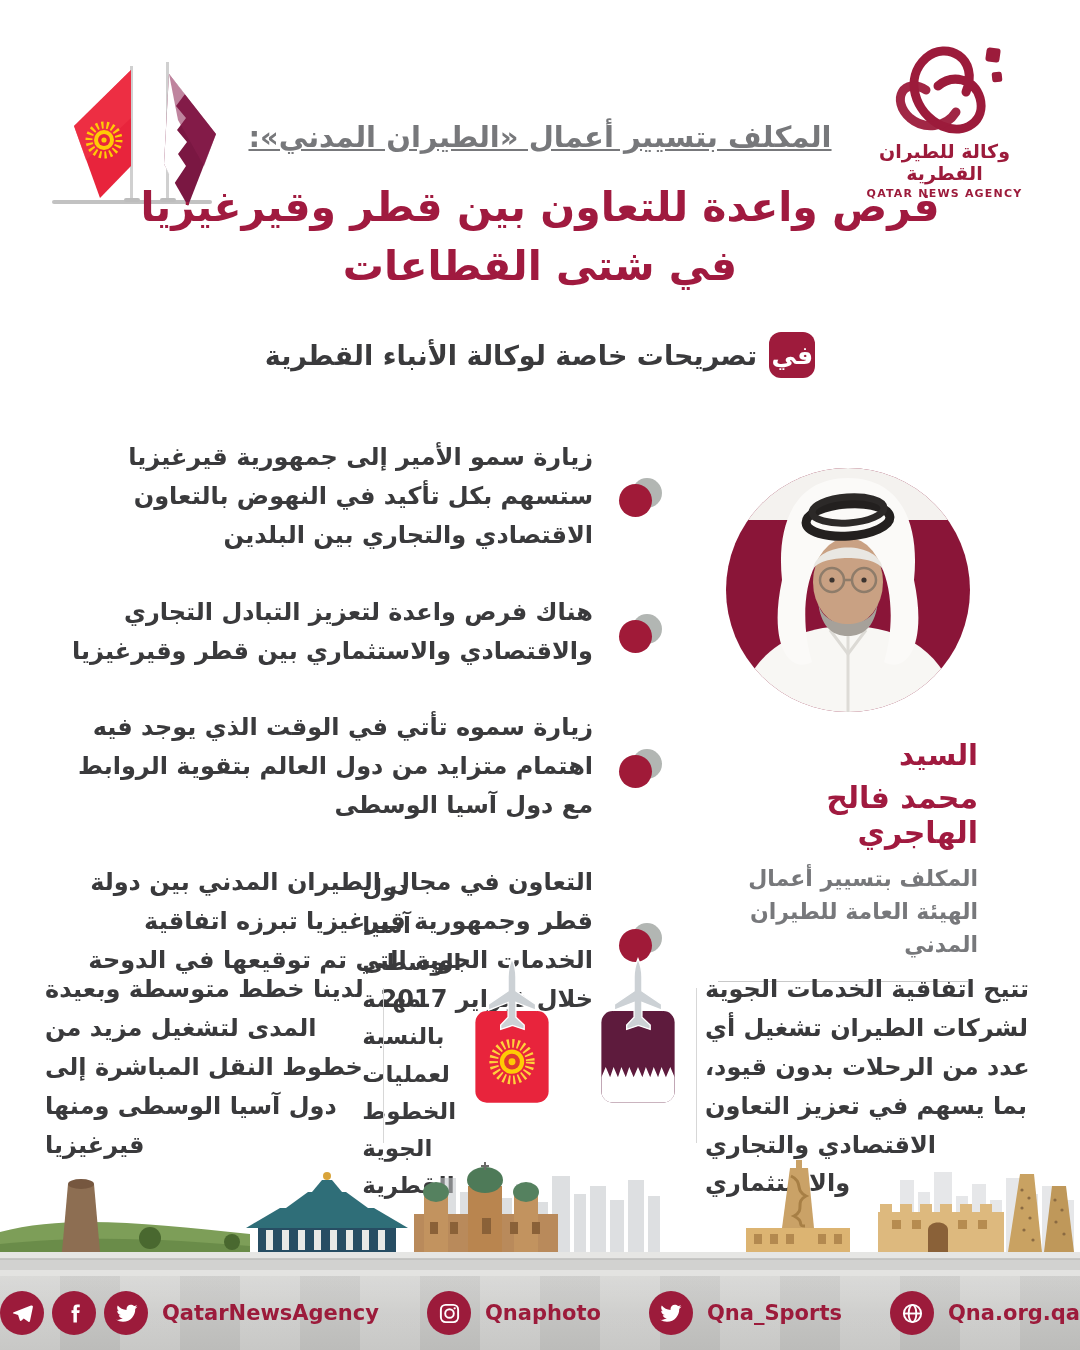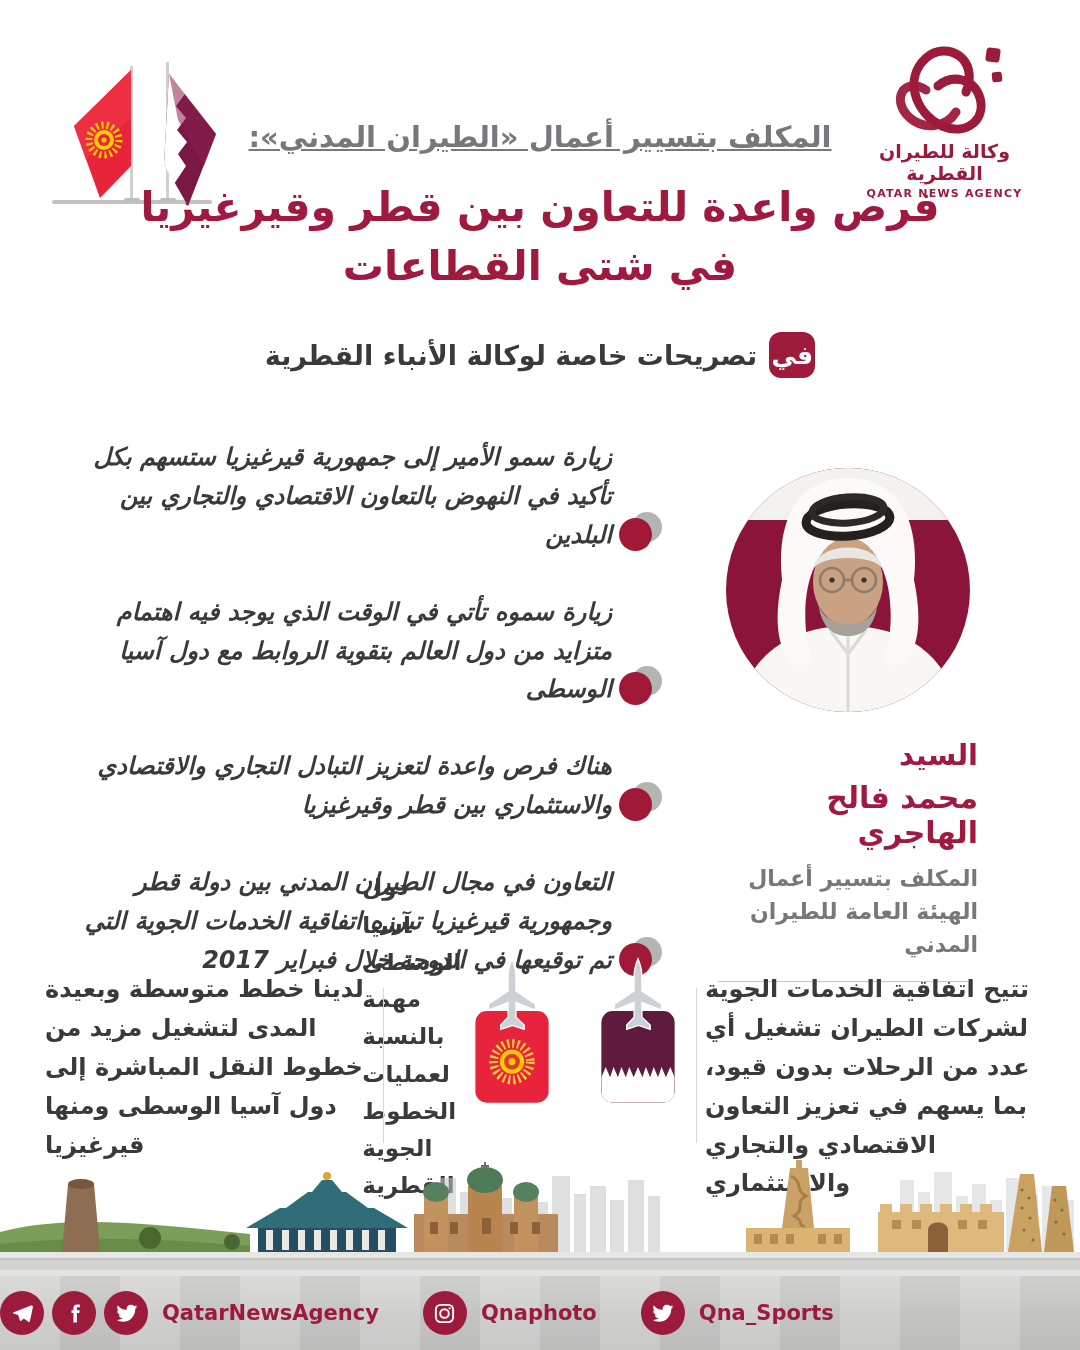--- a/index.html
+++ b/index.html
@@ -22,21 +22,21 @@
   .main-title { position:absolute; top:178px; left:0; width:1080px; text-align:center;
                 color:#a01a3f; font-size:41px; font-weight:bold; line-height:1.45; }
   .badge-row { position:absolute; top:332px; left:0; width:1080px; display:flex;
                justify-content:center; align-items:center; gap:12px; }
   .badge { width:46px; height:46px; background:#9e1b3c; color:#ffffff; border-radius:12px;
            display:flex; align-items:center; justify-content:center; font-size:25px; font-weight:bold; flex:0 0 auto; }
   .badge-text { color:#3a3a3c; font-size:27px; font-weight:bold; }
 
   
   .bullets { position:absolute; top:438px; left:58px; width:605px; }
-  .bullet-item { display:flex; align-items:flex-end; gap:5px; margin-bottom:38px;font-style:italic; }
+  .bullet-item { display:flex; align-items:center; gap:24px; margin-bottom:38px; }
   .dot { position:relative; width:46px; height:44px; flex:0 0 auto; margin-top:6px; }
   .dot-shadow { position:absolute; right:1px; top:1px; width:30px; height:30px; border-radius:50%;
                 background:#b2b6b3; }
   .dot-core { position:absolute; left:2px; bottom:4px; width:33px; height:33px; border-radius:50%;
               background:#a01a38; }
   .bullet-text { color:#3a3a3c; font-size:24px; font-weight:600; line-height:1.62; text-align:right; width:540px; }
 
   
   .person { position:absolute; left:708px; top:450px; width:270px; text-align:right; }
   .person-honorific { color:#a01a3f; font-size:29px; font-weight:bold; margin-top:14px; }
@@ -57,21 +57,21 @@
 
   
   .cityscape { position:absolute; left:0; top:1156px; width:1080px; height:114px; }
 
   
   .footer { position:absolute; left:0; top:1270px; width:1080px; height:80px;
             background:linear-gradient(180deg,#d6d6d4 0%, #c9c9c7 55%, #c2c2c0 100%);
             border-top:6px solid #e3e3e1; }
   .footer:before { content:""; position:absolute; inset:0;
             background:repeating-linear-gradient(90deg, rgba(255,255,255,.10) 0 60px, rgba(0,0,0,.03) 60px 120px); }
-  .social-row { position:relative; height:100%; display:flex; align-items:center; justify-content:flex-start; gap:44px; direction:ltr; }
+  .social-row { position:relative; height:100%; display:flex; align-items:center; justify-content:space-between; gap:44px; direction:ltr; }
   .social-group { display:flex; align-items:center; gap:8px; }
   .sicon { width:44px; height:44px; border-radius:50%; background:#9c1b3b;
            display:flex; align-items:center; justify-content:center; flex:0 0 auto; }
   .sicon svg { width:23px; height:23px; }
   .slabel { color:#9c1b3b; font-size:21px; font-weight:bold; margin-left:6px; }
 </style>
 </head>
 <body>
 
 <div class="page">
@@ -133,28 +133,28 @@
           <i class="dot-shadow"></i>
           <i class="dot-core"></i>
         </span>
       <p class="bullet-text">زيارة سمو الأمير إلى جمهورية قيرغيزيا ستسهم بكل تأكيد في النهوض بالتعاون الاقتصادي والتجاري بين البلدين</p>
     </div>
     <div class="bullet-item">
       <span class="dot">
           <i class="dot-shadow"></i>
           <i class="dot-core"></i>
         </span>
-      <p class="bullet-text">زيارة سموه تأتي في الوقت الذي يوجد فيه اهتمام متزايد من دول العالم بتقوية الروابط مع دول آسيا الوسطى</p>
+      <p class="bullet-text">هناك فرص واعدة لتعزيز التبادل التجاري والاقتصادي والاستثماري بين قطر وقيرغيزيا</p>
     </div>
     <div class="bullet-item">
       <span class="dot">
           <i class="dot-shadow"></i>
           <i class="dot-core"></i>
         </span>
-      <p class="bullet-text">هناك فرص واعدة لتعزيز التبادل التجاري والاقتصادي والاستثماري بين قطر وقيرغيزيا</p>
+      <p class="bullet-text">زيارة سموه تأتي في الوقت الذي يوجد فيه اهتمام متزايد من دول العالم بتقوية الروابط مع دول آسيا الوسطى</p>
     </div>
     <div class="bullet-item">
       <span class="dot">
           <i class="dot-shadow"></i>
           <i class="dot-core"></i>
         </span>
       <p class="bullet-text">التعاون في مجال الطيران المدني بين دولة قطر وجمهورية قيرغيزيا تبرزه اتفاقية الخدمات الجوية التي تم توقيعها في الدوحة خلال فبراير 2017</p>
     </div>
   </div>
 
@@ -409,16 +409,26 @@
         <span class="slabel">Qnaphoto</span>
       </div>
       <div class="social-group">
         <span class="sicon">
           <svg viewBox="0 0 24 24">
               <path fill="#fff" d="M23.4 4.8c-.8.4-1.7.6-2.6.8.9-.6 1.6-1.4 2-2.5-.9.5-1.9.9-2.9 1.1-.9-.9-2.1-1.4-3.4-1.4-2.5 0-4.5 2-4.5 4.5 0 .4 0 .7.1 1-3.7-.2-7-2-9.2-4.7-.4.7-.6 1.4-.6 2.3 0 1.6.8 2.9 2 3.7-.7 0-1.4-.2-2-.5v.1c0 2.2 1.5 4 3.6 4.4-.4.1-.8.2-1.2.2-.3 0-.6 0-.8-.1.6 1.8 2.2 3.1 4.2 3.1-1.5 1.2-3.5 1.9-5.6 1.9-.4 0-.7 0-1.1-.1 2 1.3 4.4 2 6.9 2 8.3 0 12.8-6.9 12.8-12.8v-.6c.9-.6 1.7-1.4 2.3-2.4z"></path>
             </svg>
         </span>
         <span class="slabel">Qna_Sports</span>
       </div>
+      <div class="social-group">
+        <span class="sicon">
+          <svg viewBox="0 0 24 24" fill="none" stroke="#fff" stroke-width="2">
+              <circle cx="12" cy="12" r="9"></circle>
+              <ellipse cx="12" cy="12" rx="4" ry="9"></ellipse>
+              <line x1="3" y1="12" x2="21" y2="12"></line>
+            </svg>
+        </span>
+        <span class="slabel">Qna.org.qa</span>
+      </div>
     </div>
   </div>
 
 </div>
 
 </body></html>

